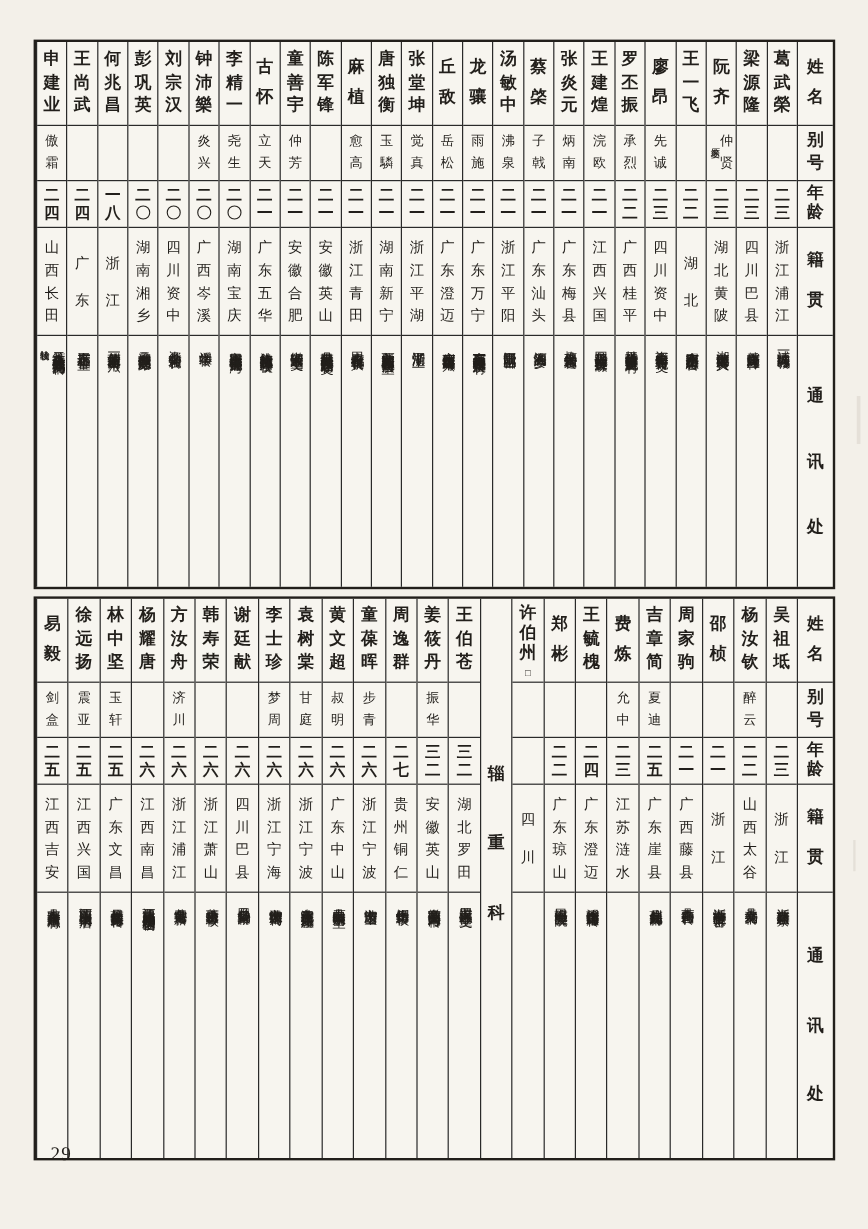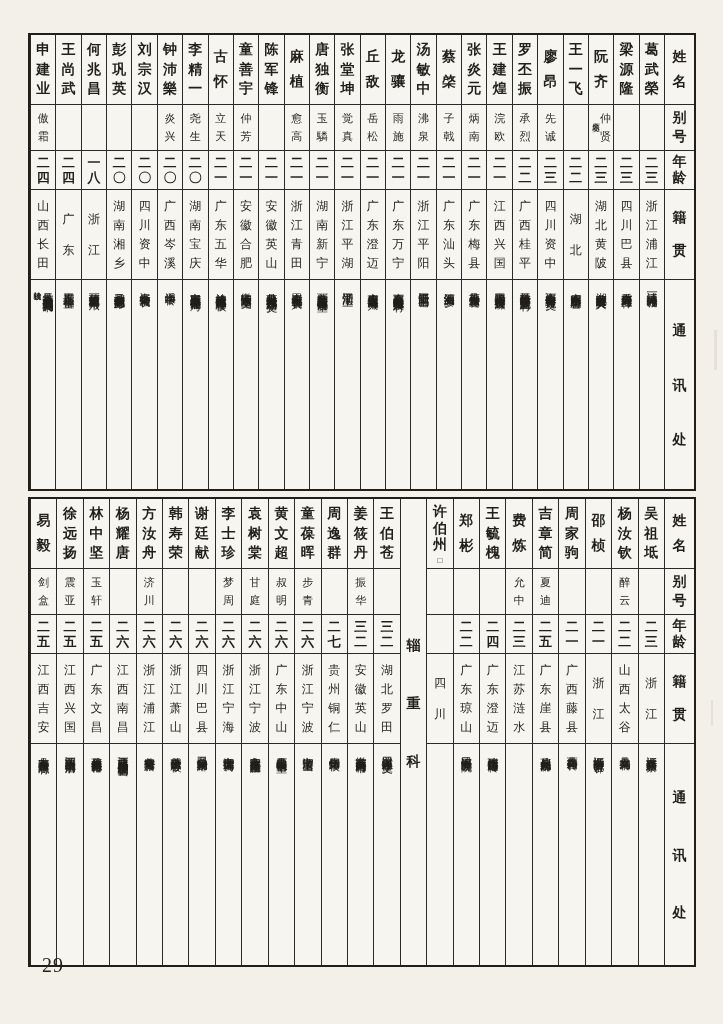--- a/index.html
+++ b/index.html
@@ -43,21 +43,21 @@
   .name-note{margin-top:1px;}
   .alias-note{margin-top:10px;}
   .ad-note{margin-top:2px;}
 
   .hcell-label{font-size:14px;font-weight:bold;}
 
   .divider-col .cell-full{flex:1;border-bottom:none;display:flex;align-items:center;justify-content:center;}
   .divider-label{display:flex;flex-direction:column;align-items:center;justify-content:center;gap:44px;font-size:14px;font-weight:bold;height:100%;transform:translateY(-28px);}
   .divider-label span{line-height:1;}
 
-  .page-number{position:absolute;left:42px;top:954px;font-size:20px;letter-spacing:1px;}
+  .page-number{position:absolute;left:42px;top:954px;font-size:16px;letter-spacing:1px;}
 
   
   .scan-mark{position:absolute;background:#d8d4ca;opacity:.55;}
   .m1{right:6px;top:330px;width:3px;height:40px;}
   .m2{right:10px;top:700px;width:2px;height:26px;}
 </style>
 </head>
 <body>
 
 <div class="page">

